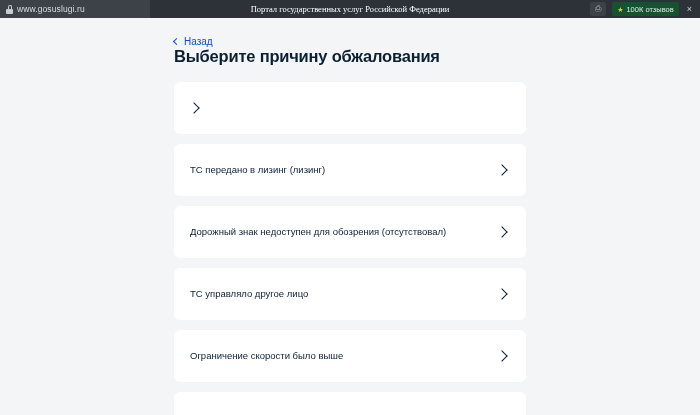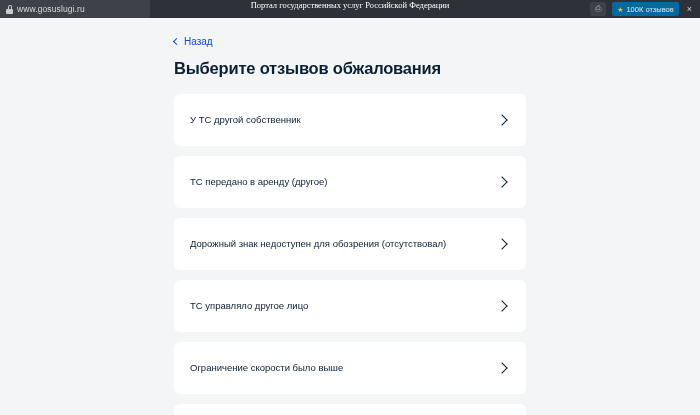--- a/index.html
+++ b/index.html
@@ -13,21 +13,21 @@
     background: #f4f5f7;
     font-family: "Liberation Sans", sans-serif;
     color: #0b1f33;
   }
 
   
   .browser-bar {
     height: 18px;
     background: #2d3238;
     display: flex;
-    align-items: flex-start;
+    align-items: center;
     position: relative;
   }
   .url-chip {
     display: flex;
     align-items: center;
     gap: 4px;
     background: #3c4248;
     height: 18px;
     padding: 0 10px 0 6px;
     min-width: 150px;
@@ -92,21 +92,21 @@
     display: flex;
     align-items: center;
     justify-content: center;
     color: #b9bec4;
     font-size: 8px;
   }
   .reviews-chip {
     display: flex;
     align-items: center;
     gap: 3px;
-    background: #0369a1;
+    background: #14532d;
     height: 14px;
     padding: 0 5px;
     border-radius: 2px;
     color: #e4e7ea;
     font-size: 7.5px;
     white-space: nowrap;
   }
   .star-icon {
     color: #f2c14e;
     font-size: 7px;
@@ -128,21 +128,20 @@
     width: 352px;
     margin: 0 auto;
     padding-top: 18px;
   }
   .back-link {
     display: flex;
     align-items: center;
     gap: 5px;
     color: #0d4cd3;
     font-size: 10px;
-    margin-bottom: 12px;
     cursor: pointer;
   }
   .chev-left {
     display: inline-block;
     width: 4px;
     height: 4px;
     border-left: 1.2px solid #0d4cd3;
     border-bottom: 1.2px solid #0d4cd3;
     transform: rotate(45deg);
     margin-bottom: 0px;
@@ -207,31 +206,30 @@
 </div>
 
 <div class="page">
   <div class="content">
 
     <div class="back-link">
       <span class="chev-left"></span>
       <span>Назад</span>
     </div>
 
-    <h1 class="page-title">Выберите отзывов обжалования</h1>
+    <h1 class="page-title">Выберите причину обжалования</h1>
 
     <div class="options">
 
       <div class="option-card">
-        <span class="option-label">У ТС другой собственник</span>
-        <span class="chev-right"></span>
-      </div>
-
-      <div class="option-card">
-        <span class="option-label">ТС передано в аренду (другое)</span>
+        <span class="chev-right"></span>
+      </div>
+
+      <div class="option-card">
+        <span class="option-label">ТС передано в лизинг (лизинг)</span>
         <span class="chev-right"></span>
       </div>
 
       <div class="option-card">
         <span class="option-label">Дорожный знак недоступен для обозрения (отсутствовал)</span>
         <span class="chev-right"></span>
       </div>
 
       <div class="option-card">
         <span class="option-label">ТС управляло другое лицо</span>

